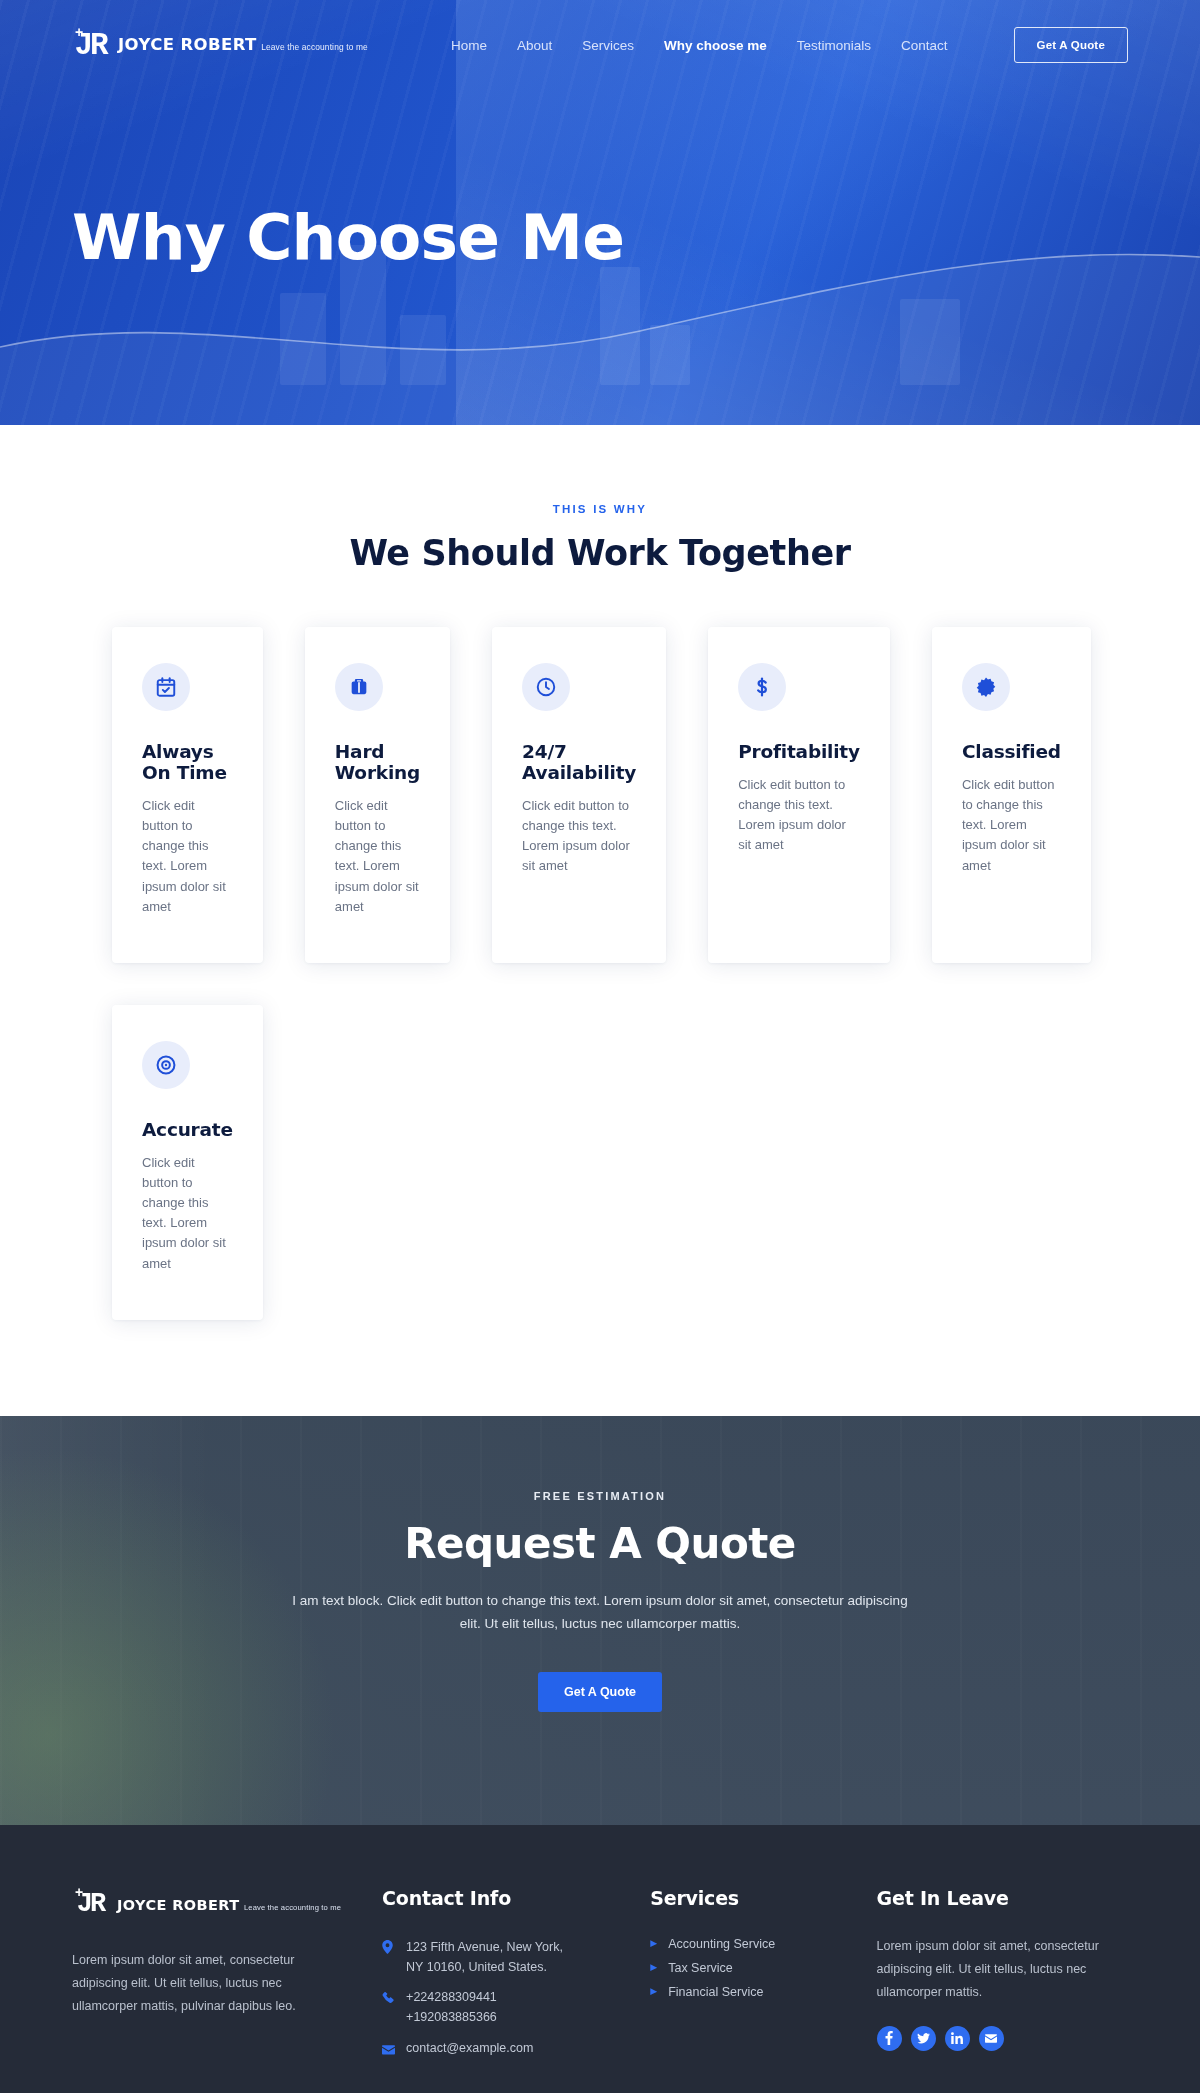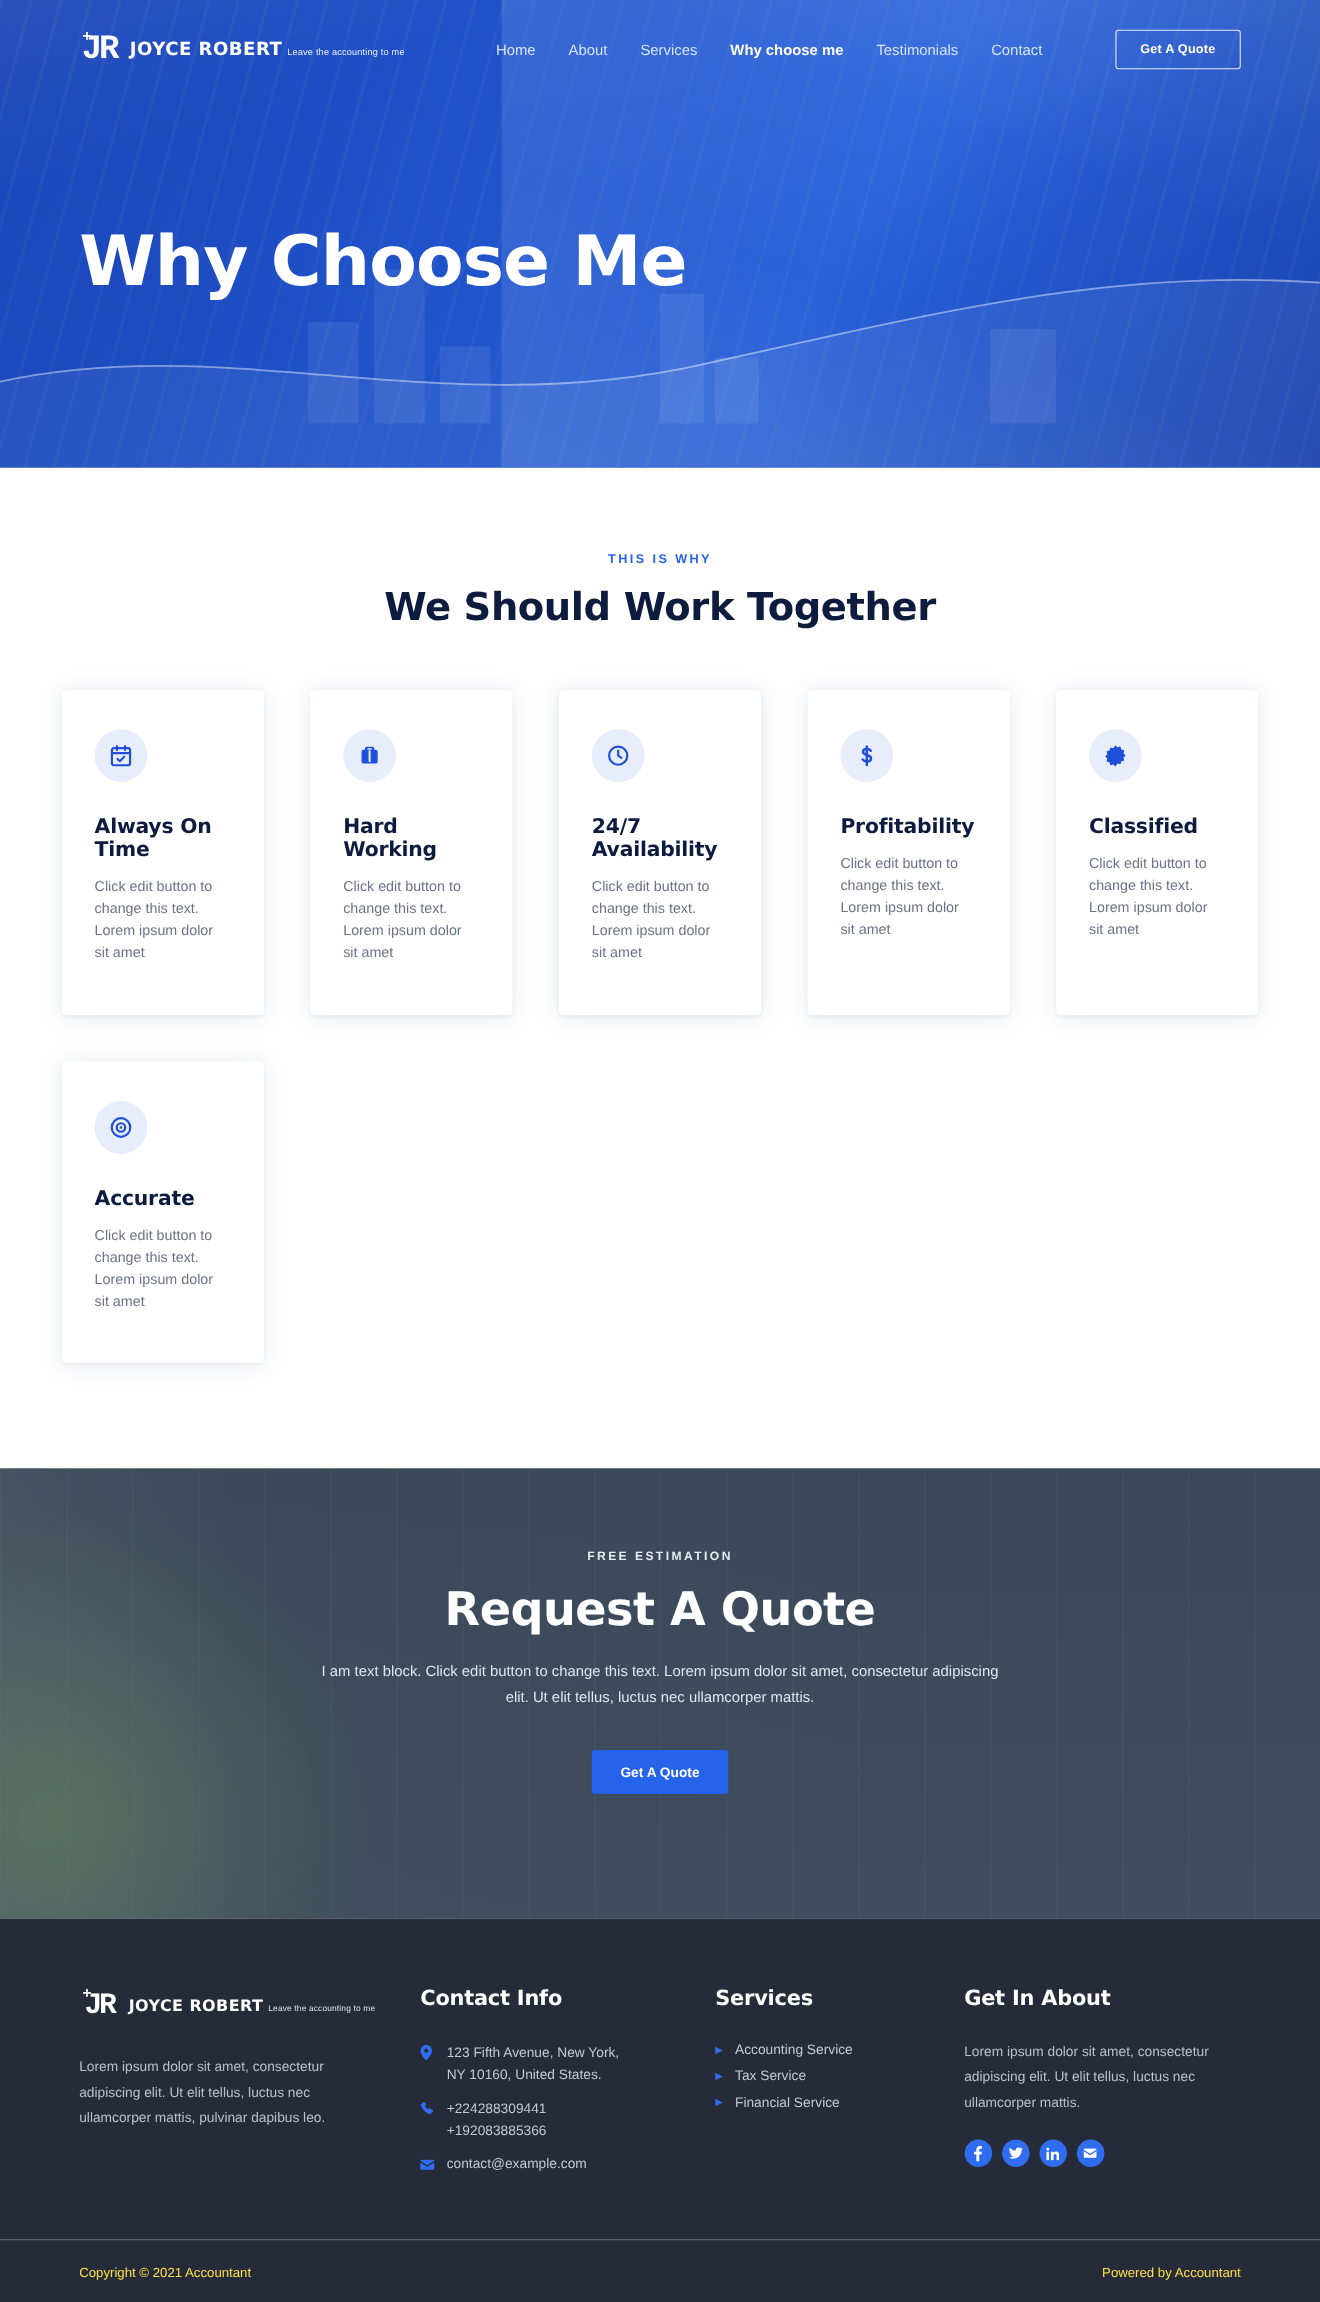--- a/index.html
+++ b/index.html
@@ -81,21 +81,21 @@
   .eyebrow {
     color:#ffffff; font-size:11px; font-weight:bold; letter-spacing:2.4px; text-transform:uppercase;
   }
   .hero-title {
     margin-top:20px; color:#ffffff; font-size:63px; line-height:1.06;
     font-weight:bold; letter-spacing:-0.8px;
     font-family:"DejaVu Sans", sans-serif;
   }
 
   
-  .features { background:#fff; padding:78px 56px 96px; }
+  .features { background:#fff; padding:78px 112px 96px; }
   .sec-eyebrow {
     text-align:center; color:#2563eb; font-size:11.5px;
     font-weight:bold; letter-spacing:2.2px; text-transform:uppercase;
   }
   .sec-title {
     text-align:center; margin-top:18px; font-size:35px; font-weight:bold;
     color:#0d1b3e; letter-spacing:-0.4px;
     font-family:"DejaVu Sans", sans-serif;
   }
   .grid {
@@ -396,21 +396,21 @@
             <a href="#">Tax Service</a>
           </li>
           <li>
             <span class="ic">▶</span>
             <a href="#">Financial Service</a>
           </li>
         </ul>
       </div>
 
       <div>
-        <h4>Get In About</h4>
+        <h4>Get In Leave</h4>
         <p class="blurb">Lorem ipsum dolor sit amet, consectetur adipiscing elit. Ut elit tellus, luctus nec ullamcorper mattis.</p>
         <div class="socials">
           <a class="soc" href="#">
             <svg width="8" height="14" viewBox="0 0 8 14" fill="currentColor">
                 <path d="M5.2 14V7.6h2.1l.3-2.5H5.2V3.5c0-.7.2-1.2 1.2-1.2h1.3V.1C7.5.1 6.7 0 5.8 0 3.9 0 2.6 1.2 2.6 3.3v1.8H.5v2.5h2.1V14h2.6z"></path>
               </svg>
           </a>
           <a class="soc" href="#">
             <svg width="13" height="11" viewBox="0 0 14 12" fill="currentColor">
                 <path d="M14 1.4c-.5.2-1.1.4-1.7.5.6-.4 1-1 1.2-1.6-.5.3-1.2.6-1.8.7A2.9 2.9 0 0 0 6.8 3.6 8.2 8.2 0 0 1 1 .6a2.9 2.9 0 0 0 .9 3.8c-.5 0-.9-.1-1.3-.3a2.9 2.9 0 0 0 2.3 2.8c-.4.1-.9.1-1.3 0a2.9 2.9 0 0 0 2.7 2A5.8 5.8 0 0 1 0 10.2 8.2 8.2 0 0 0 12.6 3.2c.6-.4 1-1 1.4-1.8z"></path>

